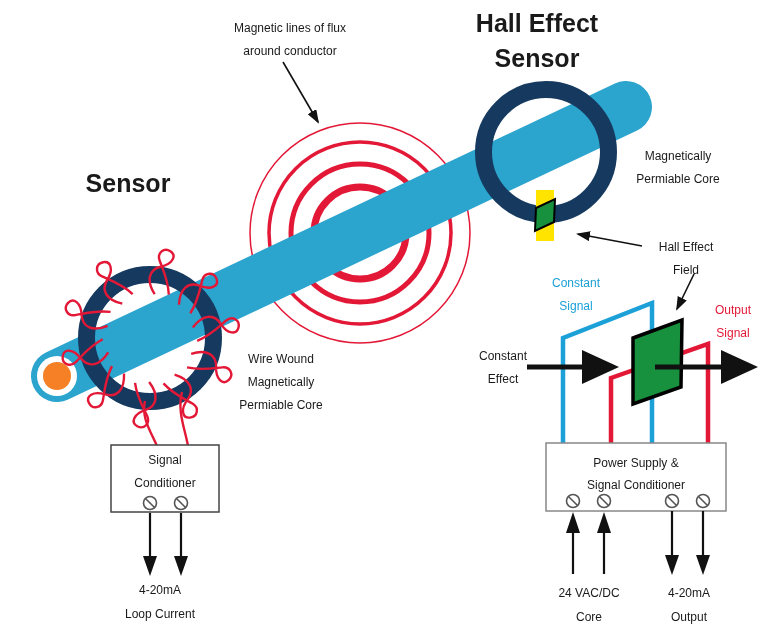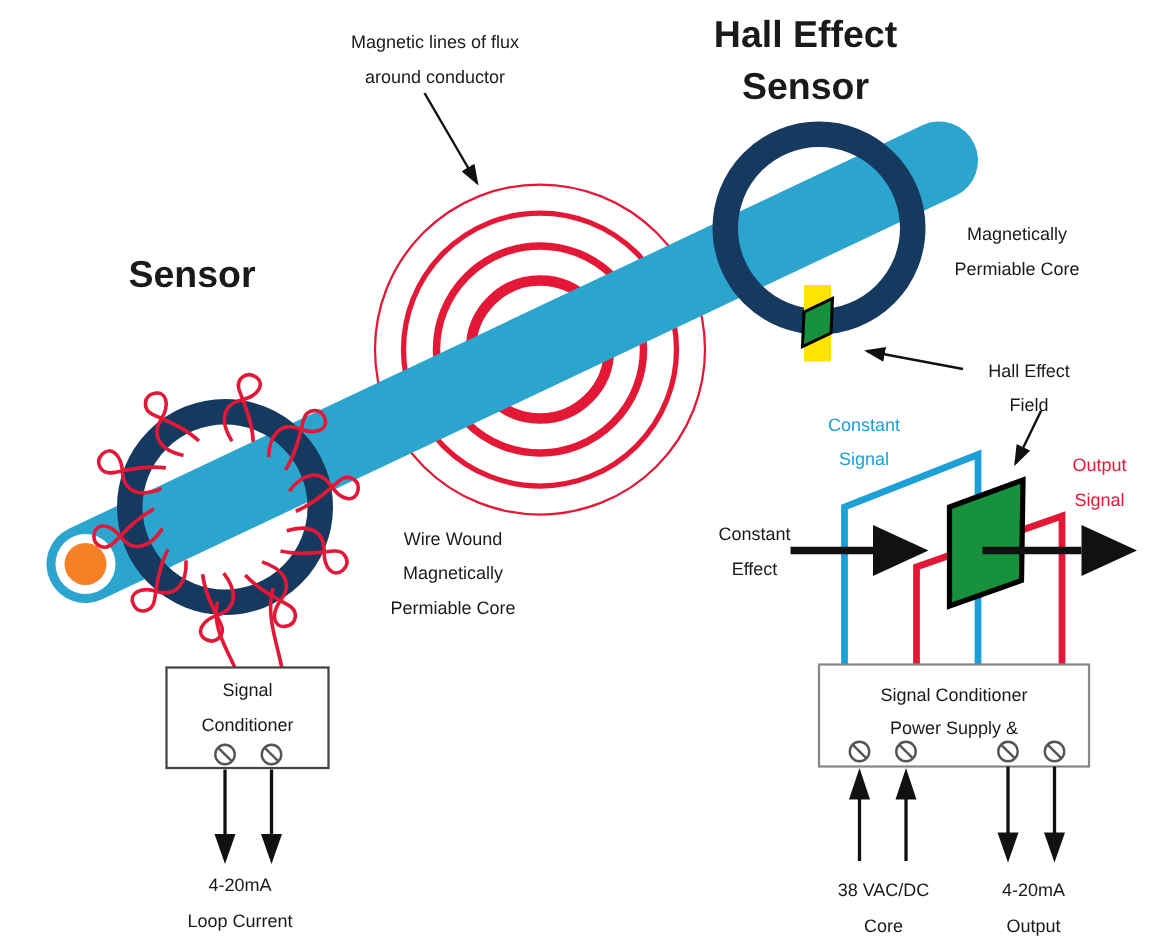--- a/index.html
+++ b/index.html
@@ -175,43 +175,43 @@
   <div class="label c-red" style="left:733px;top:299px;">
     <span>Output</span>
     <span>Signal</span>
   </div>
 
   <div class="label" style="left:503px;top:345px;">
     <span>Constant</span>
     <span>Effect</span>
   </div>
 
-  <div class="label" style="left:302px;top:348px;">
+  <div class="label" style="left:281px;top:348px;">
     <span>Wire Wound</span>
     <span>Magnetically</span>
     <span>Permiable Core</span>
   </div>
 
   <div class="label" style="left:165px;top:449px;">
     <span>Signal</span>
     <span>Conditioner</span>
   </div>
 
   <div class="label" style="left:636px;top:452px;line-height:22px;">
+    <span>Power Supply &amp;</span>
     <span>Signal Conditioner</span>
-    <span>Power Supply &amp;</span>
   </div>
 
   <div class="label" style="left:160px;top:578px;line-height:24px;">
     <span>4-20mA</span>
     <span>Loop Current</span>
   </div>
 
   <div class="label" style="left:589px;top:581px;line-height:24px;">
-    <span>38 VAC/DC</span>
+    <span>24 VAC/DC</span>
     <span>Core</span>
   </div>
 
   <div class="label" style="left:689px;top:581px;line-height:24px;">
     <span>4-20mA</span>
     <span>Output</span>
   </div>
 
 </div>
 

